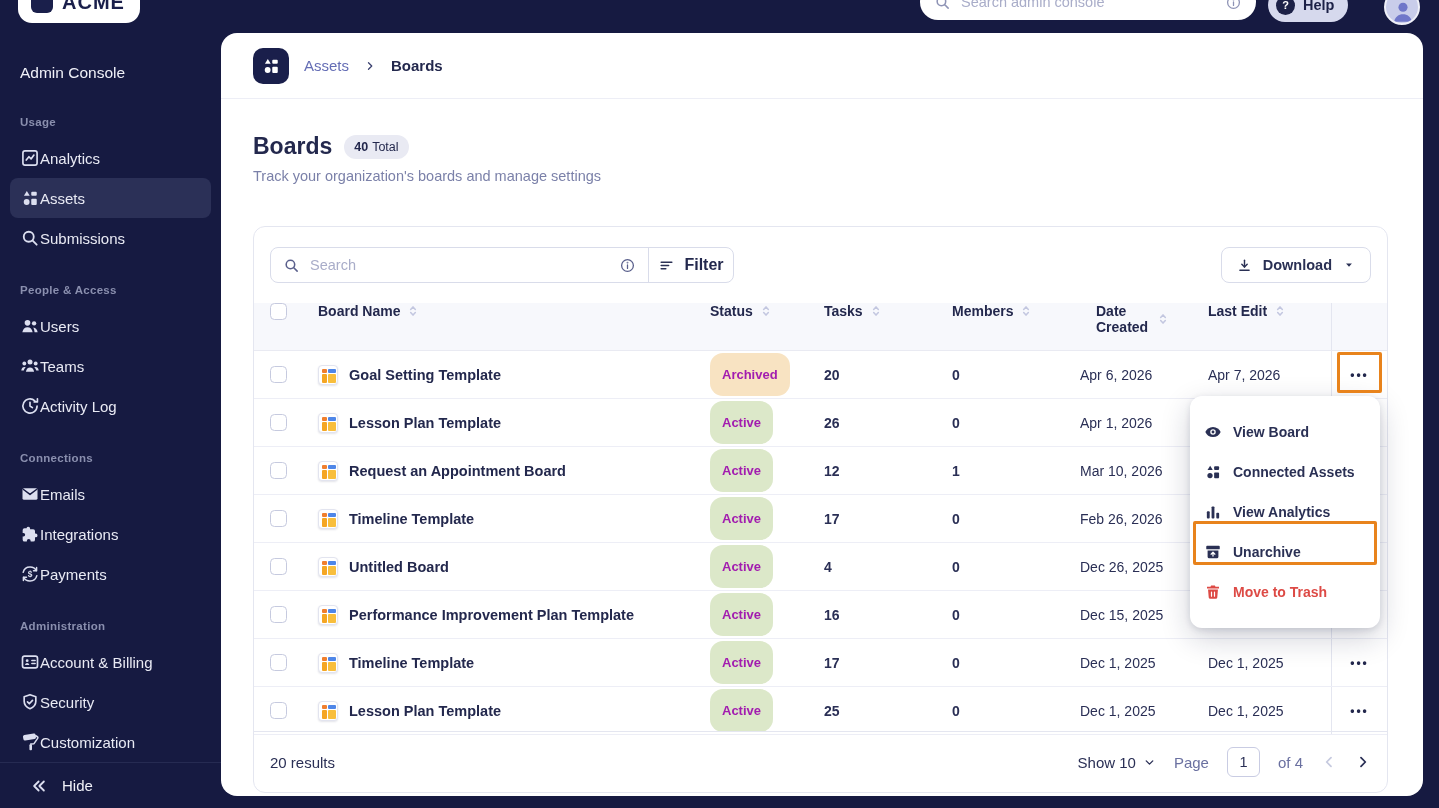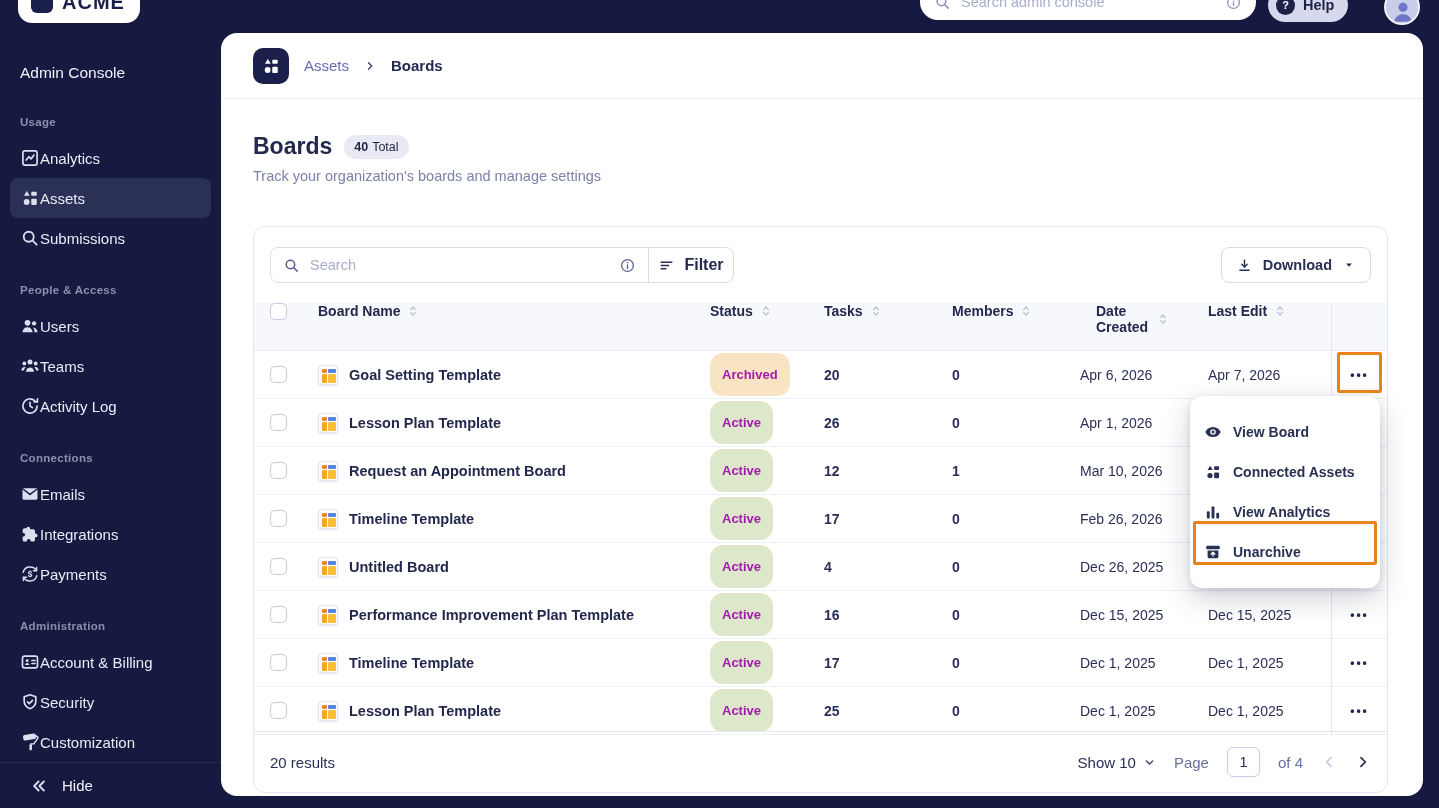--- a/index.html
+++ b/index.html
@@ -729,18 +729,28 @@
       <div class="menu-item">
         <span class="icon">
           <svg viewBox="0 0 24 24" fill="currentColor">
             <rect x="3" y="3.8" width="18" height="4.6" rx="1.2"></rect>
             <path d="M4.8 10h14.4v8.2a2 2 0 0 1-2 2H6.8a2 2 0 0 1-2-2z"></path>
             <path d="M12 17.4v-4.6M9.5 14.9l2.5-2.5 2.5 2.5" stroke="#fff" stroke-width="1.7" fill="none" stroke-linecap="round" stroke-linejoin="round"></path>
           </svg>
         </span>
         <span class="menu-item-label">Unarchive</span>
       </div>
+      <div class="menu-item danger">
+        <span class="icon">
+          <svg viewBox="0 0 24 24" fill="currentColor">
+            <path d="M9.4 3.3h5.2l.7 1.8H20v2.1H4V5.1h4.7z"></path>
+            <path d="M5.4 8.8h13.2l-.9 10.4a2 2 0 0 1-2 1.8H8.3a2 2 0 0 1-2-1.8z"></path>
+            <path d="M10 12v5.5M14 12v5.5" stroke="#fff" stroke-width="1.6" stroke-linecap="round"></path>
+          </svg>
+        </span>
+        <span class="menu-item-label">Move to Trash</span>
+      </div>
     </div>
 
   <div class="hl hl-ellipsis"></div>
   <div class="hl hl-unarchive"></div>
 
 </div>
 
 </body></html>

